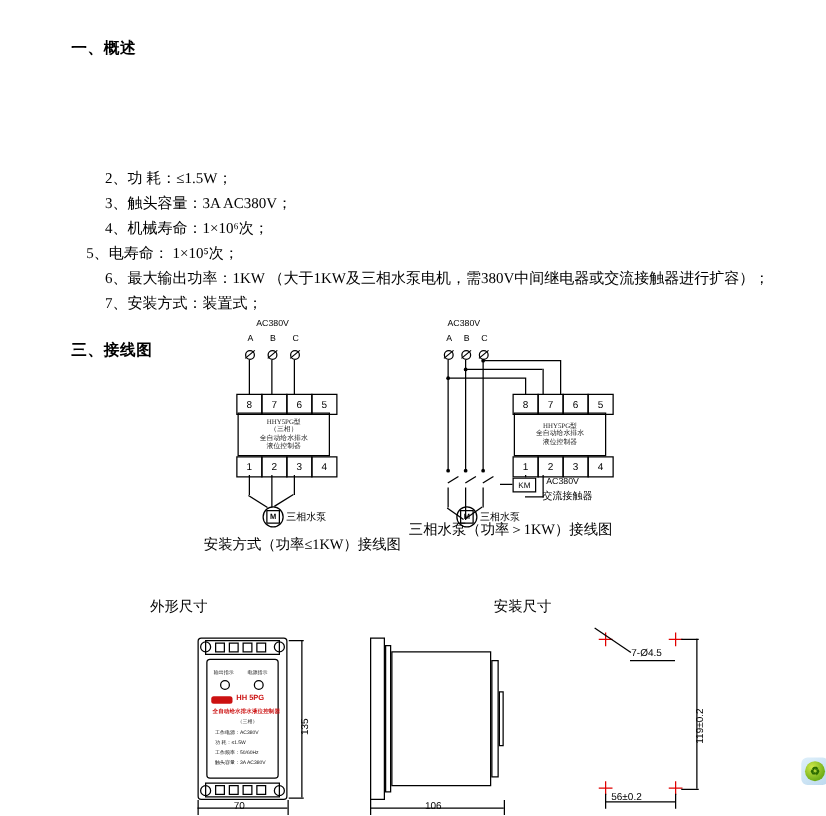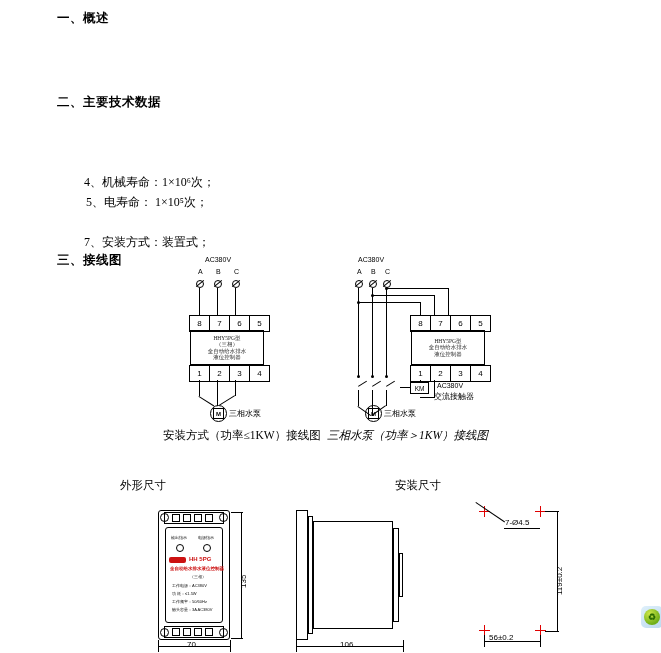--- a/index.html
+++ b/index.html
@@ -9,21 +9,21 @@
     font-family:"Liberation Serif","DejaVu Serif",serif;
     color:#000;
     position:relative;
     overflow:hidden;
   }
   .page{position:relative;width:661px;height:653px;}
 
   
   .sec-head{
     font-family:"Liberation Sans","DejaVu Sans",sans-serif;
-    font-weight:bold;font-size:12.5px;letter-spacing:.5px;
+    font-weight:bold;font-size:12.5px;letter-spacing:.5px;margin-top:20px;
   }
   .para{font-size:12.5px;line-height:21px;text-align:justify;}
   .item{font-size:12px;line-height:20.5px;}
   .abs{position:absolute;}
 
   
   .ln{position:absolute;background:#000;}
   .hl{height:1px;}
   .vl{width:1px;}
   .dot{position:absolute;width:3px;height:3px;background:#000;border-radius:50%;}
@@ -100,24 +100,26 @@
     font-size:9px;color:#2a6a00;font-weight:bold;}
 </style>
 </head>
 <body>
 
 <div class="page">
 
   <div class="abs sec-head" style="left:57px;top:10px;">一、概述</div>
 
 
-  <div class="abs sec-head" style="left:57px;top:94px;">二、主要技术数据</div>
-
+
+  <div class="abs item" style="left:84px;top:132px;">2、功    耗：≤1.5W；</div>
+  <div class="abs item" style="left:84px;top:152px;">3、触头容量：3A   AC380V；</div>
   <div class="abs item" style="left:84px;top:172px;text-align:center;">4、机械寿命：1×10⁶次；</div>
-  <div class="abs item" style="left:86px;top:192px;">5、电寿命：   1×10⁵次；</div>
+  <div class="abs item" style="left:69px;top:192px;">5、电寿命：   1×10⁵次；</div>
+  <div class="abs item" style="left:84px;top:212px;">6、最大输出功率：1KW   （大于1KW及三相水泵电机，需380V中间继电器或交流接触器进行扩容）；</div>
   <div class="abs item" style="left:84px;top:232px;">7、安装方式：装置式；</div>
 
   <div class="abs sec-head" style="left:57px;top:252px;">三、接线图</div>
 
   <div>
 
     <div class="lbl" style="left:205px;top:256px;font-size:7px;">AC380V</div>
 
     <div class="lbl" style="left:198px;top:268px;">A</div>
     <div class="lbl" style="left:216px;top:268px;">B</div>
@@ -235,21 +237,21 @@
     <div class="ln vl" style="left:372px;top:390px;height:26px;"></div>
     <div class="ln vl" style="left:386px;top:390px;height:16px;"></div>
     <div class="ln" style="left:358px;top:406px;width:16px;height:1px;transform:rotate(35deg);transform-origin:left top;"></div>
     <div class="ln" style="left:386px;top:406px;width:16px;height:1px;transform:rotate(145deg);transform-origin:left top;"></div>
 
     <div class="motor" style="left:365px;top:405px;">
       <div class="inner">M</div>
     </div>
     <div class="cnlbl" style="left:384px;top:409px;">三相水泵</div>
 
-    <div class="caption" style="left:327px;top:428px;font-style:italic;">三相水泵（功率＞1KW）接线图</div>
+    <div class="caption" style="left:327px;top:416px;">三相水泵（功率＞1KW）接线图</div>
   </div>
 
 
   <div class="subttl" style="left:120px;top:478px;">外形尺寸</div>
   <div class="subttl" style="left:395px;top:478px;">安装尺寸</div>
 
   <div>
 
     <div class="outline round" style="left:158px;top:510px;width:72px;height:130px;"></div>
 

